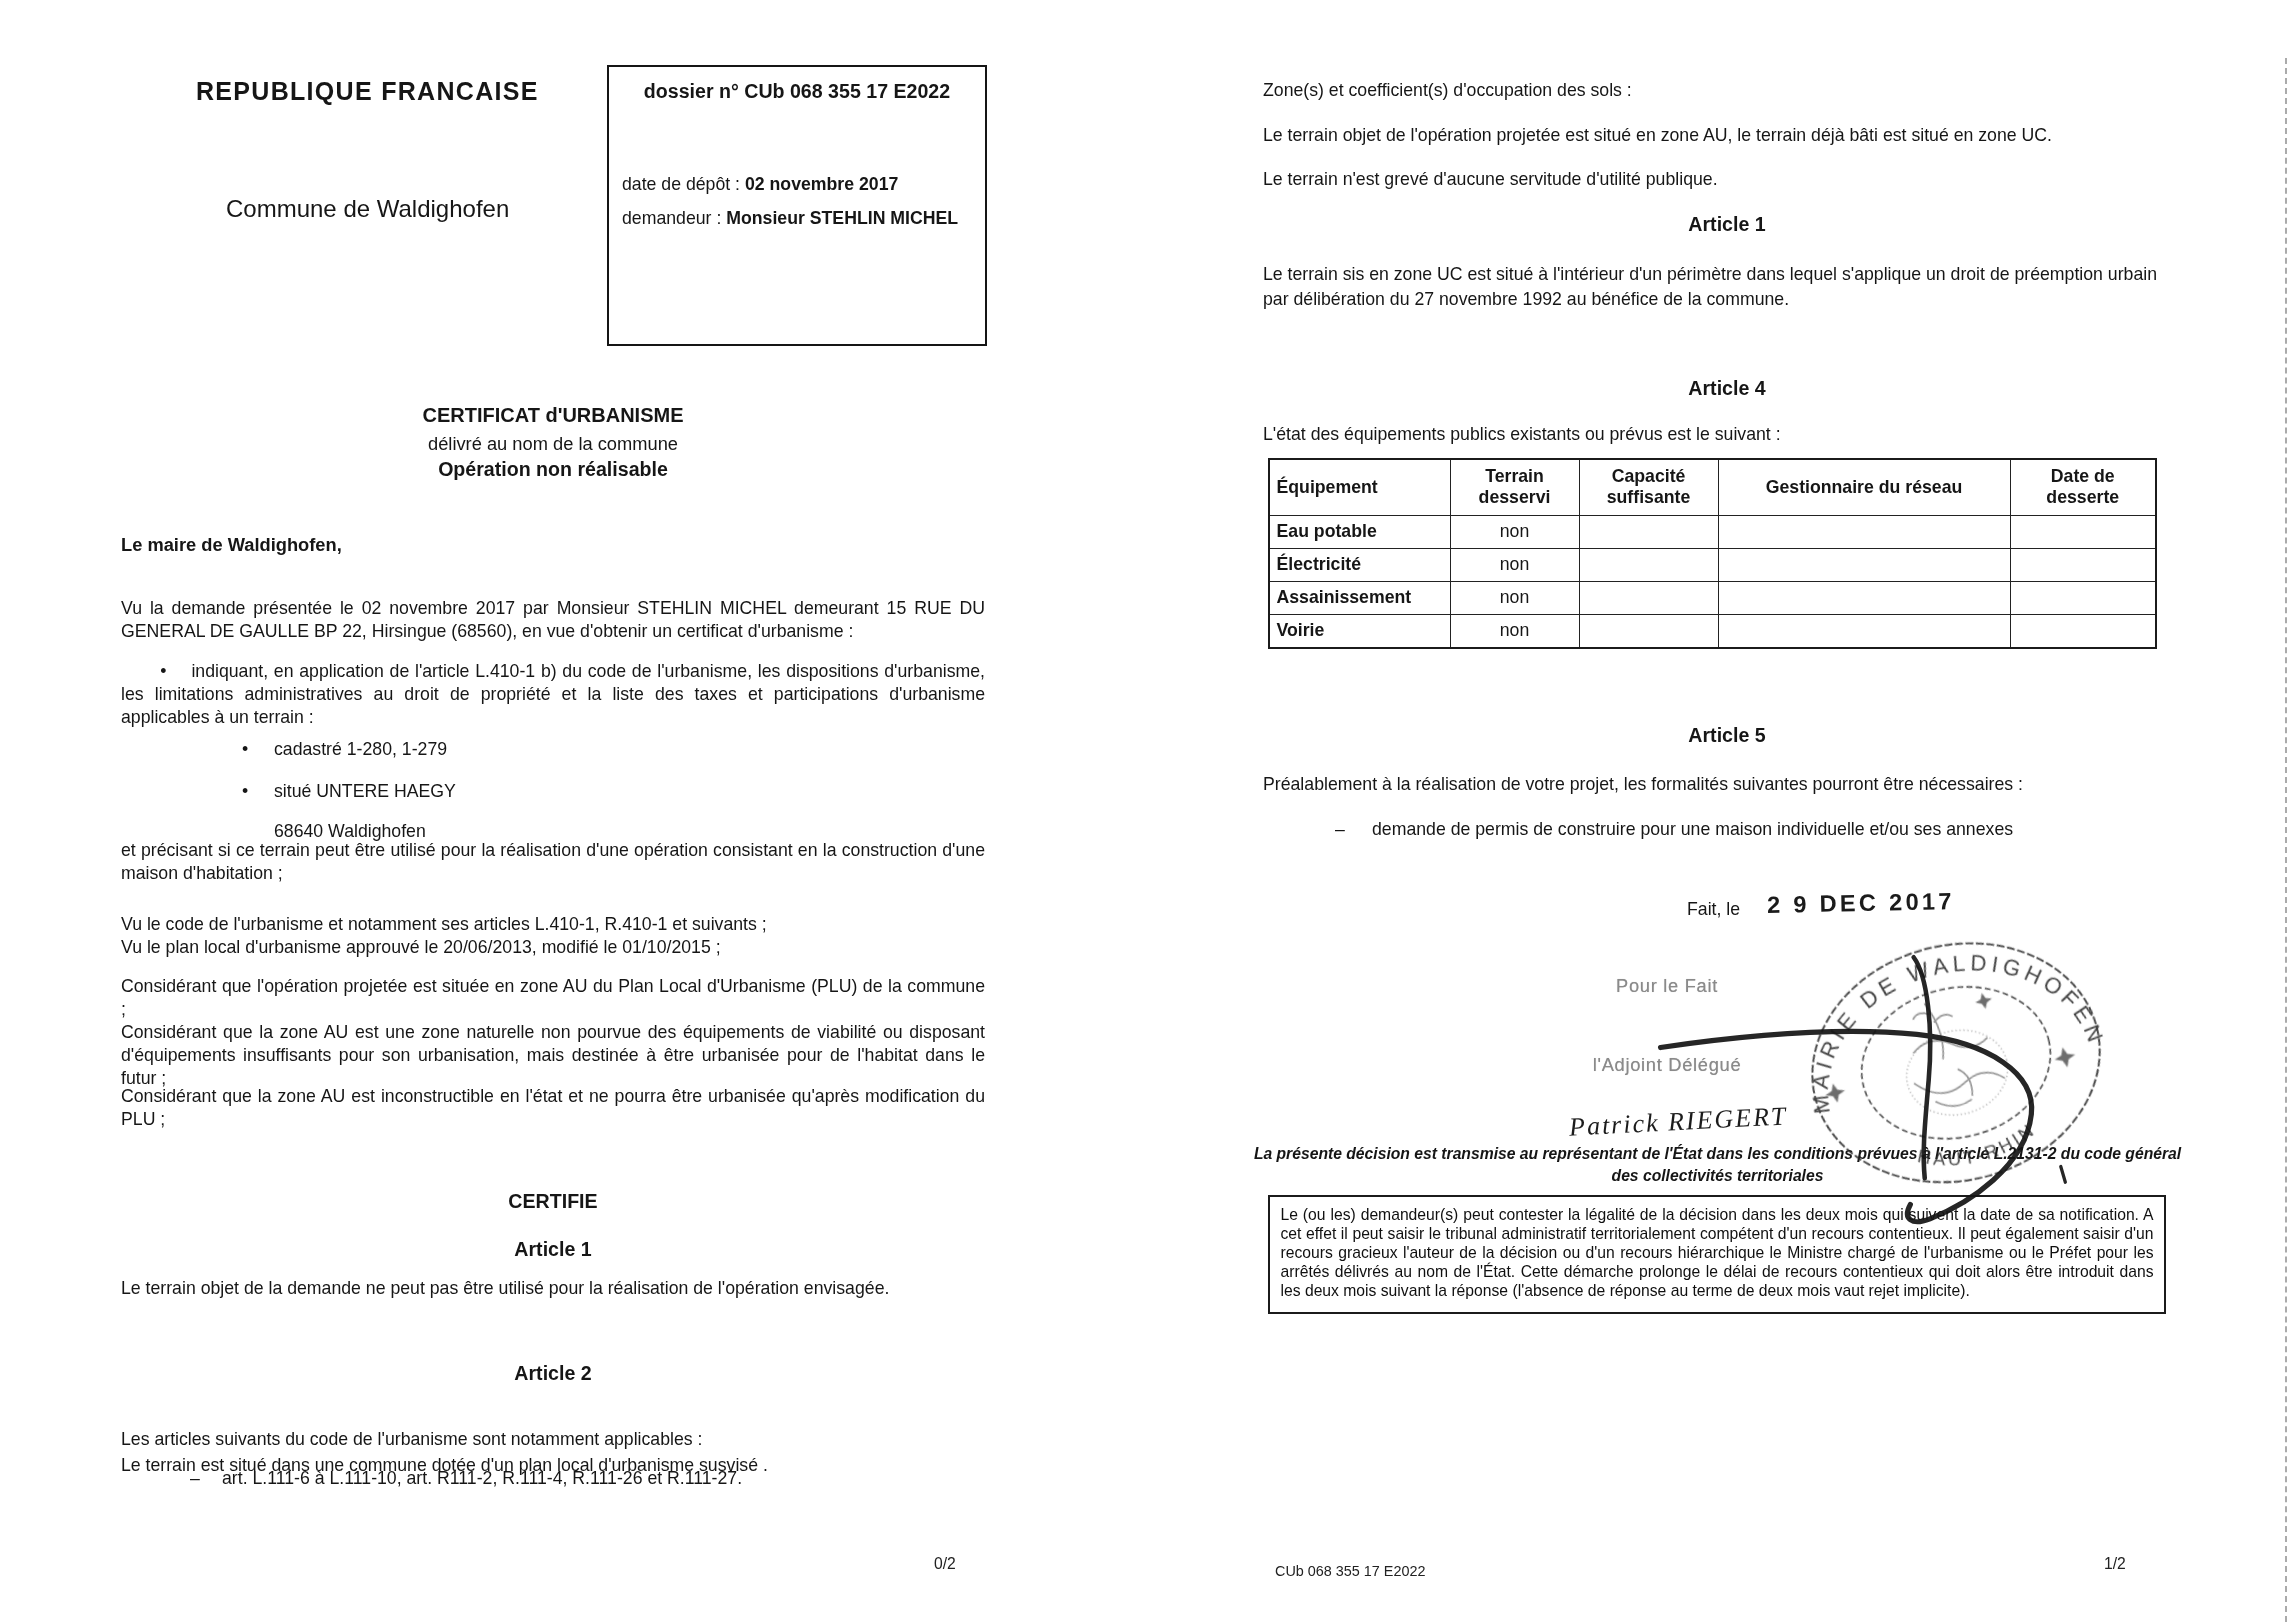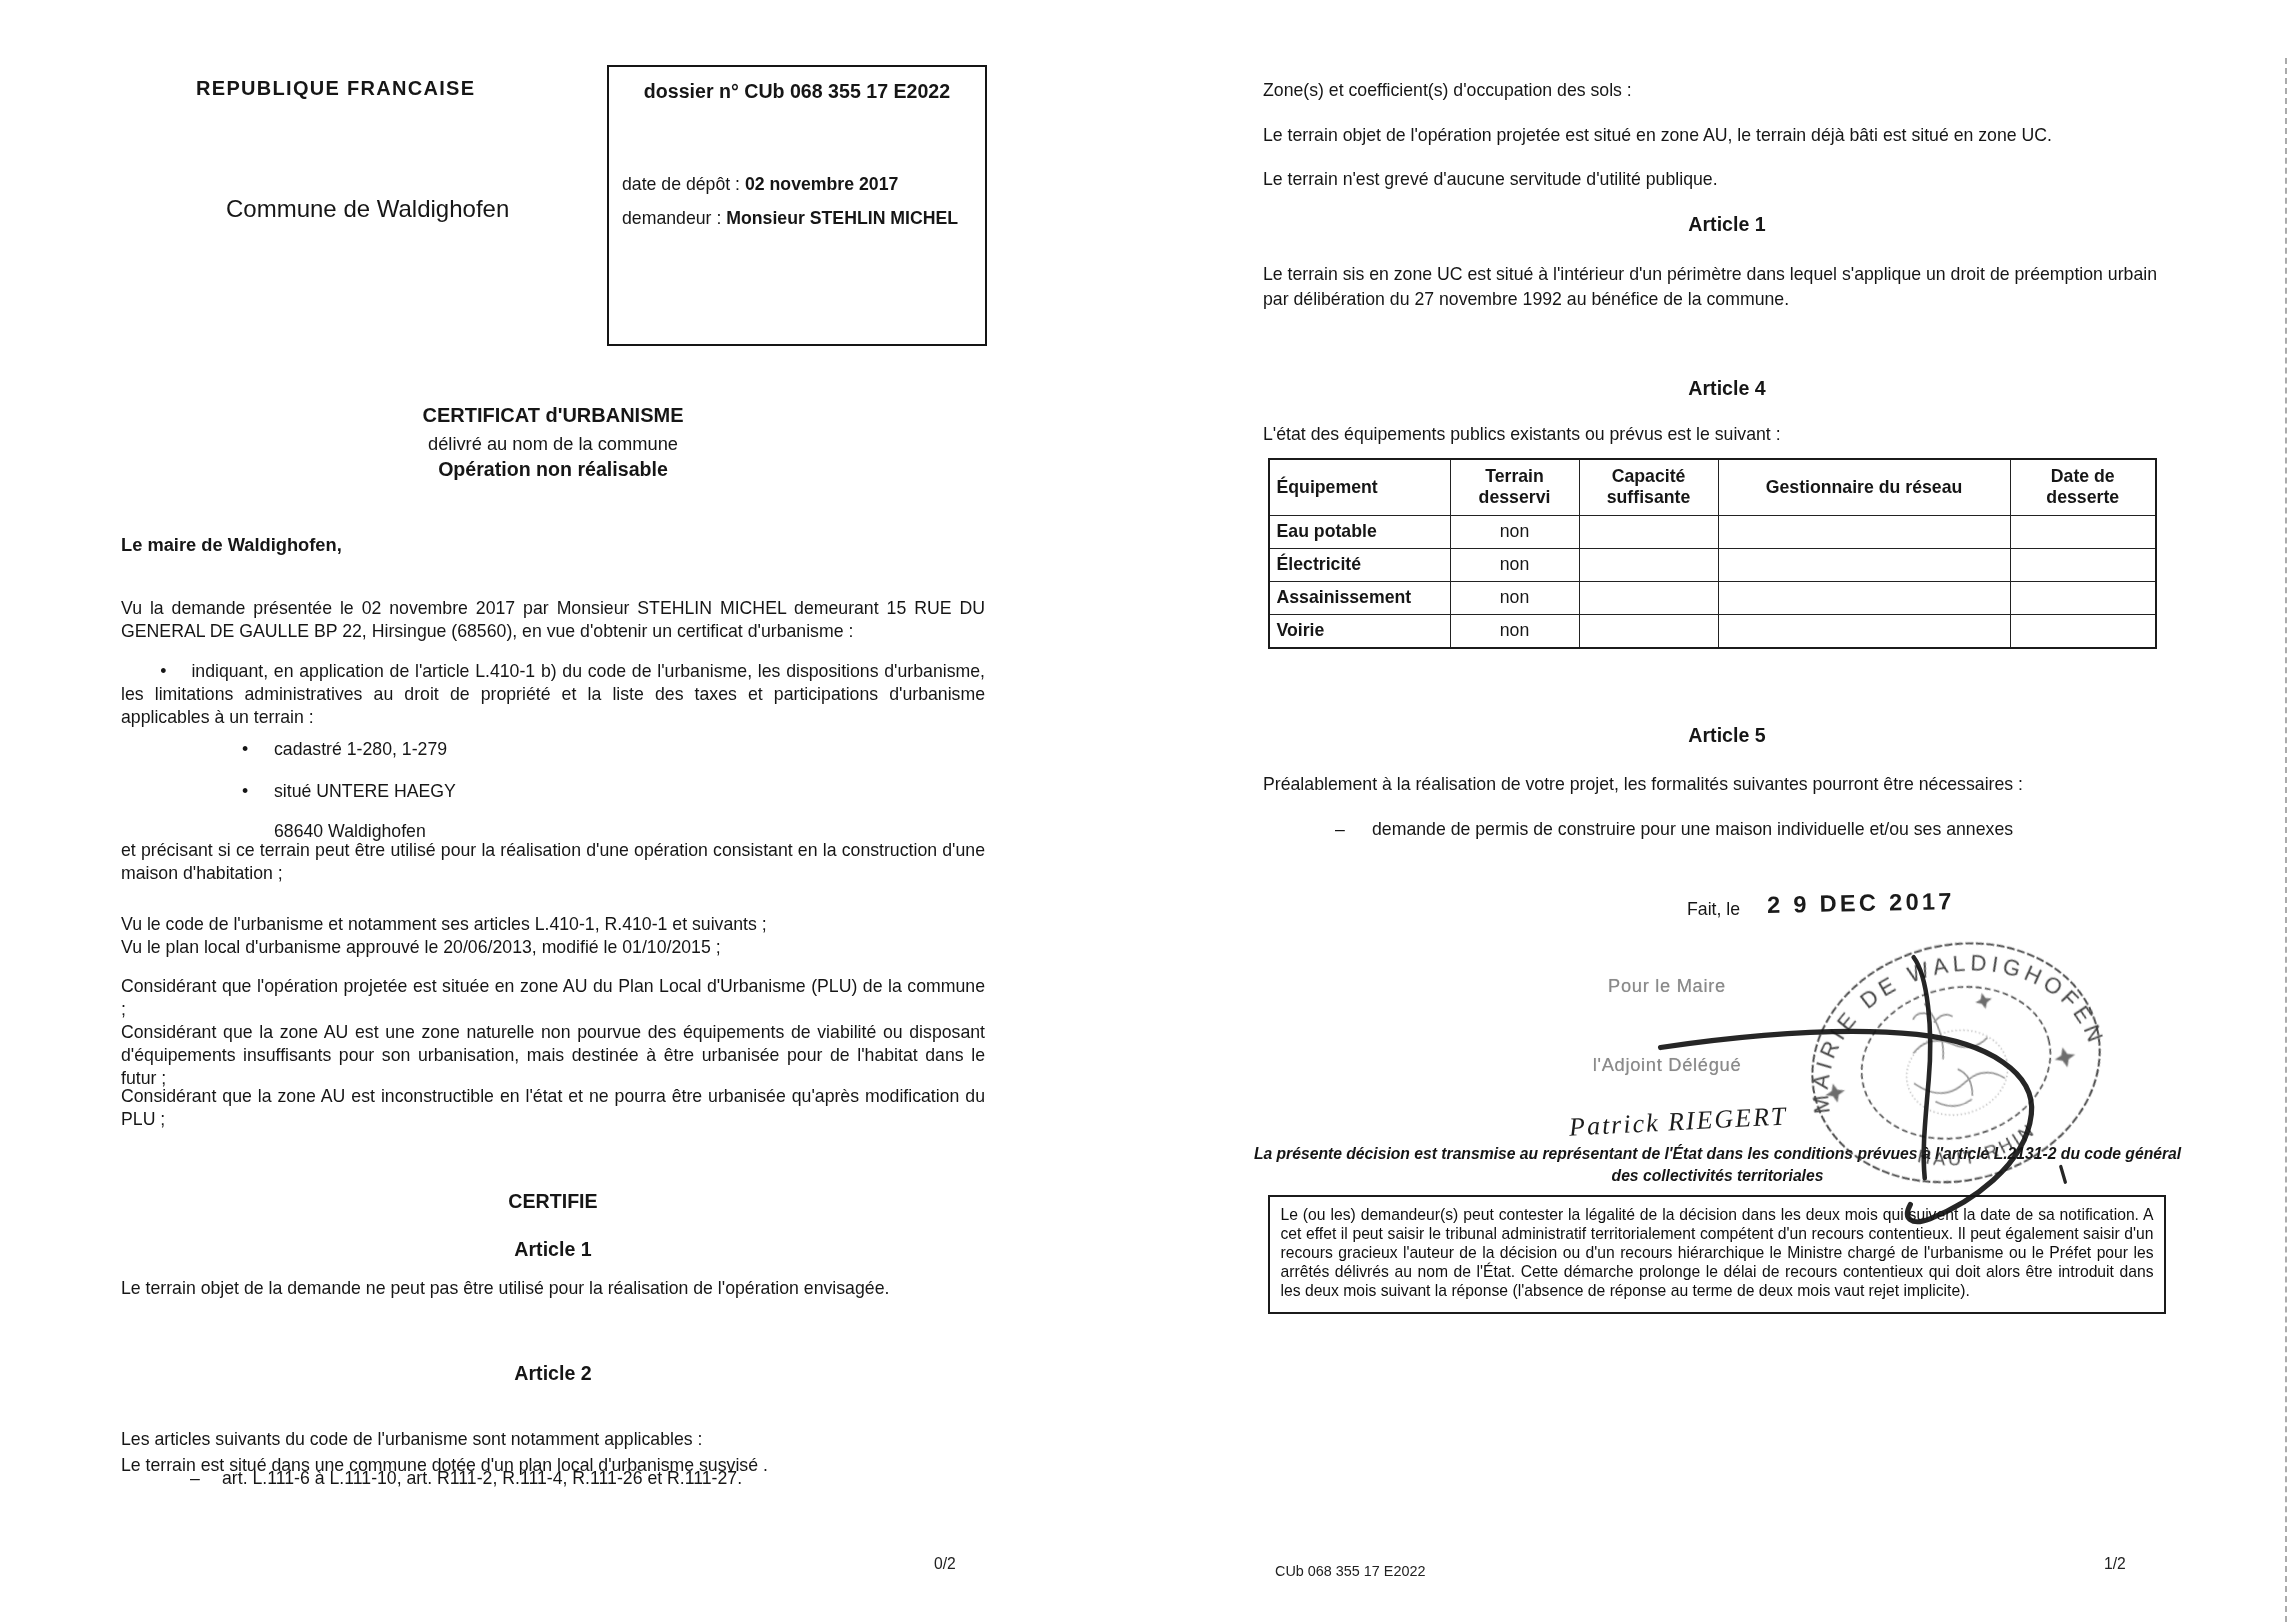--- a/index.html
+++ b/index.html
@@ -51,21 +51,21 @@
   #transmission{font-style:italic;font-weight:700;font-size:15.7px;line-height:21.6px;text-align:center;}
   .footer-small{font-size:14.4px;color:#222;}
   .footer-page{font-size:15.7px;color:#222;}
   #edge-artifact{
     width:0;border-left:2px dashed #8f8f8f;opacity:.75;
   }
 </style>
 </head>
 <body>
 
-<div class="abs" style="left:196px;top:77px;font-size:20px;font-weight:700;letter-spacing:1.3px;">REPUBLIQUE FRANCAISE</div>
+<div class="abs" style="left:196px;top:77px;font-size:25px;font-weight:700;letter-spacing:1.3px;">REPUBLIQUE FRANCAISE</div>
 
 <div class="abs" style="left:226px;top:195px;font-size:24px;">Commune de Waldighofen</div>
 
 <div id="dossier-box" class="abs" style="left:607px;top:65px;">
   <div class="box-title">dossier n° CUb 068 355 17 E2022</div>
   <p class="fld">
     <span>date de dépôt :</span>
     <span class="val">02 novembre 2017</span>
   </p>
   <p class="fld">
@@ -176,21 +176,21 @@
 </table>
 
 <div class="abs h" style="left:1269px;top:724px;width:916px;">Article 5</div>
 <div class="abs body-t" style="left:1263px;top:773px;width:936px;">Préalablement à la réalisation de votre projet, les formalités suivantes pourront être nécessaires :</div>
 <span class="abs body-t" style="left:1335px;top:818px;">–</span>
 <span class="abs body-t" style="left:1372px;top:818px;">demande de permis de construire pour une maison individuelle et/ou ses annexes</span>
 
 <span class="abs body-t" style="left:1687px;top:898px;">Fait, le</span>
 <span id="date-stamp" class="abs" style="left:1767px;top:890px;">2 9 DEC 2017</span>
 
-<div class="abs stamp-gray" style="left:1569px;top:975px;width:196px;">Pour le Maire</div>
+<div class="abs stamp-gray" style="left:1569px;top:975px;width:196px;">Pour le Fait</div>
 <div class="abs stamp-gray" style="left:1569px;top:1054px;width:196px;">l'Adjoint Délégué</div>
 
 <svg class="abs" style="left:1799px;top:932px;z-index:5;" width="314" height="268" viewBox="0 0 480 410">
   <g transform="rotate(-14 240 200)" opacity="0.85">
     <ellipse cx="240" cy="200" rx="222" ry="180" fill="none" stroke="#262626" stroke-width="3" stroke-dasharray="12 4"></ellipse>
     <ellipse cx="240" cy="200" rx="146" ry="114" fill="none" stroke="#2e2e2e" stroke-width="2.5" stroke-dasharray="9 5"></ellipse>
     <path id="arcTop" d="M 35 230 A 205 168 0 1 1 445 230" fill="none"></path>
     <path id="arcBottom" d="M 100 295 A 165 128 0 0 0 380 295" fill="none"></path>
     <text font-size="34" letter-spacing="7" fill="#1f1f1f" font-family="Liberation Sans, sans-serif">
       <textPath href="#arcTop" startOffset="50%" text-anchor="middle">MAIRIE DE WALDIGHOFEN</textPath>

